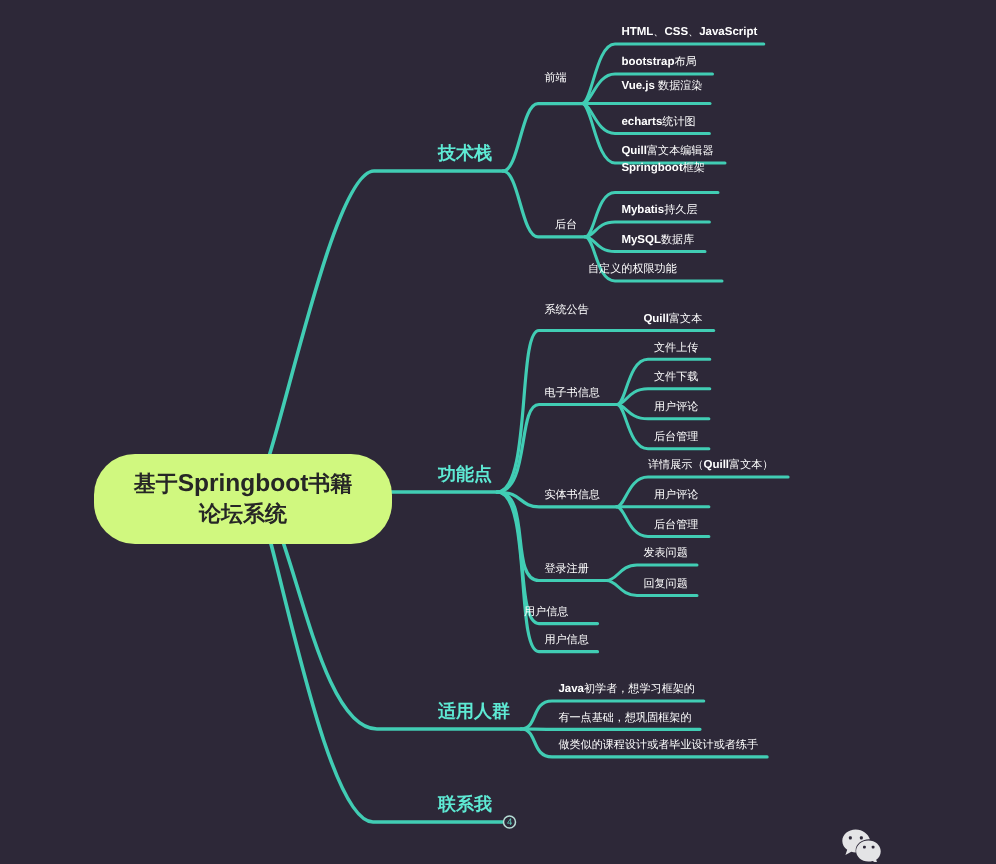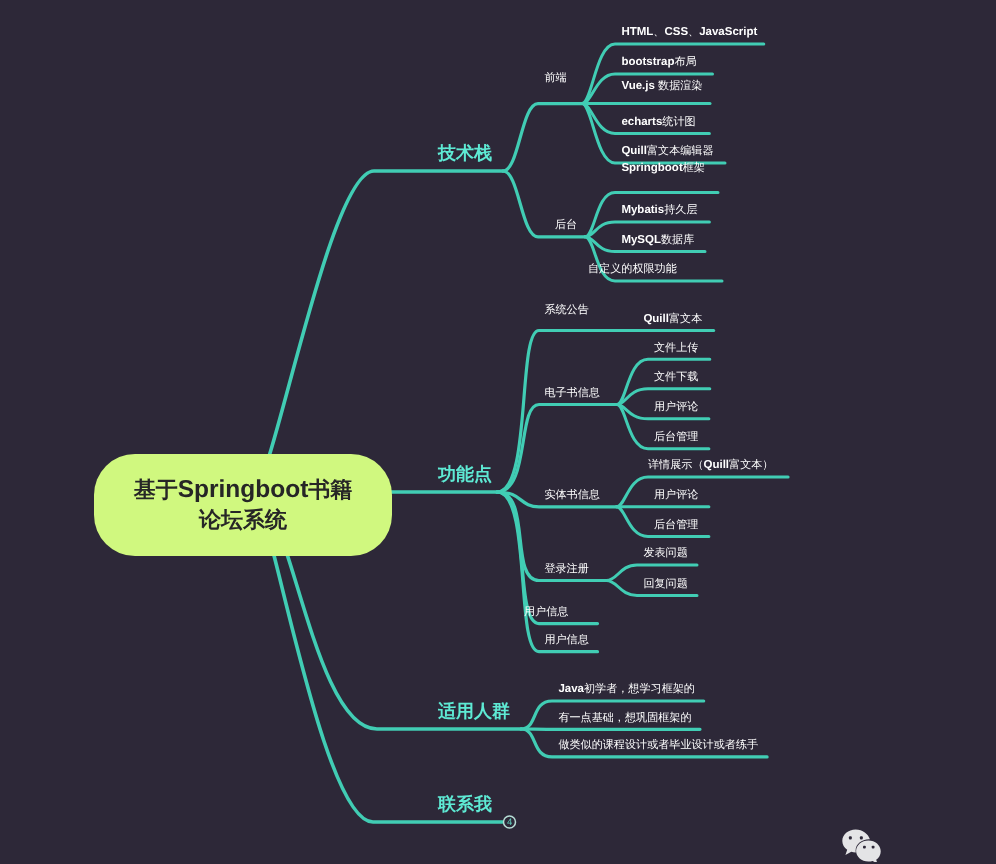--- a/index.html
+++ b/index.html
@@ -2,21 +2,21 @@
 <html><head>
 <meta charset="utf-8">
 <title>mindmap</title>
 <style>
 html,body{margin:0;padding:0;background:#2d2838;}
 body{width:996px;height:864px;overflow:hidden;font-family:"Liberation Sans",sans-serif;
   -webkit-font-smoothing:antialiased;text-rendering:geometricPrecision;}
 #stage{position:relative;width:996px;height:864px;background:#2d2838;}
 svg#links{position:absolute;left:0;top:0;width:996px;height:864px;}
 svg#links path{fill:none;stroke:#41cdb4;stroke-linecap:round;stroke-linejoin:round;}
-#rootnode{position:absolute;left:94px;top:454px;width:298px;height:102px;
+#rootnode{position:absolute;left:94px;top:454px;width:298px;height:90px;
   background:#d0f87f;border-radius:41px;color:#262626;
   display:flex;flex-direction:column;align-items:center;justify-content:center;
   font-weight:bold;font-size:22px;line-height:30px;}
 #rootnode b{font-size:24.5px;font-weight:bold;}
 .l1lab{position:absolute;color:#5eead4;font-weight:bold;font-size:18px;white-space:nowrap;line-height:14.5px;}
 .l2lab{position:absolute;color:#fff;font-size:11.1px;font-weight:normal;white-space:nowrap;line-height:11px;}
 .l2lab b{font-weight:bold;font-size:11.5px;margin-top:30px;}
 #wm{position:absolute;left:796px;top:828px;display:flex;align-items:center;flex-direction:column;}
 #wm .t{color:#e3e3e3;font-size:24.8px;line-height:24.8px;margin-left:6px;margin-top:6px;}
 </style>

